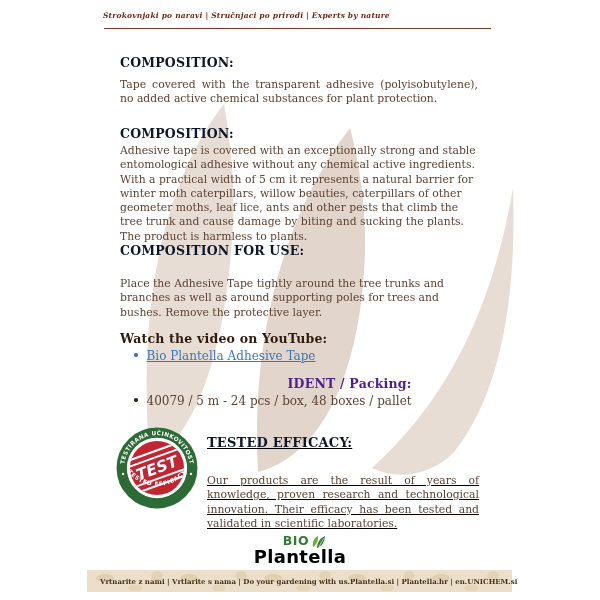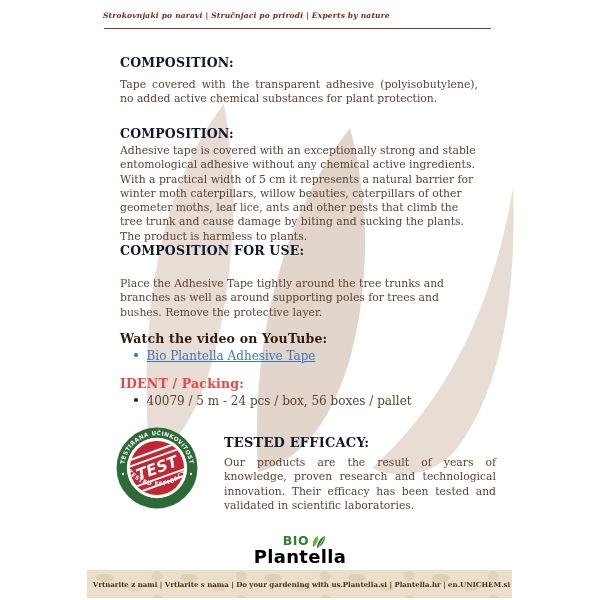--- a/index.html
+++ b/index.html
@@ -34,28 +34,28 @@
   
   .logo{position:absolute;left:0;top:535px;width:600px;text-align:center;z-index:2;
         font-family:"DejaVu Sans","Liberation Sans",sans-serif;}
   .logo .bio-row{line-height:12px;height:13px;margin-left:10px;}
   .logo .bio{font-weight:bold;font-size:12.5px;color:#2e7d33;letter-spacing:.5px;vertical-align:top;}
   .leaf{display:inline-block;width:17px;height:14px;vertical-align:top;margin-left:1px;}
   .logo .plantella{font-weight:bold;font-size:18px;color:#000000;line-height:18px;
         letter-spacing:.3px;}
 
   
-  .footer{position:absolute;left:87px;top:570px;width:425px;height:28px;z-index:2;
+  .footer{position:absolute;left:87px;top:570px;width:425px;height:22px;z-index:2;
           background-color:#ecdfc9;
           background-image:
             radial-gradient(ellipse 16px 7px at 18px 8px, #e0d0b2 55%, rgba(0,0,0,0) 56%),
             radial-gradient(ellipse 13px 6px at 48px 18px, #e4d5b9 55%, rgba(0,0,0,0) 56%),
             radial-gradient(ellipse 10px 9px at 70px 6px, #e2d2b6 55%, rgba(0,0,0,0) 56%);
           background-size:84px 24px;
-          display:flex;align-items:center;justify-content:center;}
+          display:flex;align-items:center;justify-content:flex-start;}
   .footer span{font-size:7px;font-weight:bold;color:#46321f;white-space:nowrap;}
   .footer .fl{margin-left:13px;}
   .footer .fr{margin-right:9px;}
 </style>
 </head>
 <body>
 
 <div class="page">
 
   <svg class="watermark" viewBox="0 0 600 600" xmlns="http://www.w3.org/2000/svg">
@@ -84,24 +84,24 @@
 
   <div class="content" style="left:120px;top:331px;">
     <h3 class="sec" style="color:#2f1a0e;">Watch the video on YouTube:</h3>
     <div class="bullet-row" style="margin-top:3px;">
       <span class="dot blue"></span>
       <a class="link" href="#">Bio Plantella Adhesive Tape</a>
     </div>
   </div>
 
   <div class="content" style="left:120px;top:376px;">
-    <h3 class="sec" style="color:#ef4444;">IDENT / Packing:</h3>
+    <h3 class="sec" style="color:#4c1d95;text-align:right;">IDENT / Packing:</h3>
     <div class="bullet-row" style="margin-top:3px;color:#5d4334;">
       <span class="dot dark"></span>
-      <span>40079 / 5 m - 24 pcs / box, 56 boxes / pallet</span>
+      <span>40079 / 5 m - 24 pcs / box, 48 boxes / pallet</span>
     </div>
   </div>
 
   <svg class="badge" viewBox="0 0 100 100" xmlns="http://www.w3.org/2000/svg">
     <defs>
       <path id="arcTop" d="M 10.6 56.9 A 40 40 0 1 1 89.4 56.9" fill="none"></path>
       <path id="arcBottom" d="M 7.3 42.1  A 45.5 45.5 0 0 0 92.7 42.1" fill="none"></path>
       <clipPath id="redClip">
           <circle cx="50" cy="50" r="33"></circle>
         </clipPath>
@@ -120,23 +120,23 @@
     <text font-family="DejaVu Sans, sans-serif" font-weight="bold" font-size="7" fill="#ffffff" letter-spacing="0.5">
       <textPath href="#arcTop" startOffset="50%" text-anchor="middle">TESTIRANA UČINKOVITOST</textPath>
     </text>
     <text font-family="DejaVu Sans, sans-serif" font-weight="bold" font-size="7" fill="#ffffff" letter-spacing="0.8">
       <textPath href="#arcBottom" startOffset="50%" text-anchor="middle">TESTED EFFICACY</textPath>
     </text>
     <circle cx="8.6" cy="57.3" r="1.4" fill="#ffffff"></circle>
     <circle cx="91.4" cy="57.3" r="1.4" fill="#ffffff"></circle>
   </svg>
 
-  <div class="content" style="left:224px;top:435px;">
+  <div class="content" style="left:207px;top:435px;text-decoration:underline;">
     <h3 class="sec" style="font-size:13px;">TESTED EFFICACY:</h3>
-    <p class="body just" style="margin-top:6px;width:272px;">Our products are the result of years of knowledge, proven research and technological innovation. Their efficacy has been tested and validated in scientific laboratories.</p>
+    <p class="body just" style="margin-top:24px;width:272px;">Our products are the result of years of knowledge, proven research and technological innovation. Their efficacy has been tested and validated in scientific laboratories.</p>
   </div>
 
   <div class="logo">
     <div class="bio-row">
       <span class="bio">BIO</span><svg class="leaf" viewBox="0 0 17 14" xmlns="http://www.w3.org/2000/svg">
         <path d="M 3 12 C 2 7 4 3 8 1 C 8.5 5 7 9 3.5 12 Z" fill="#6fb12e"></path>
         <path d="M 7 13 C 7 8 10 3 15 1 C 15 6 12 11 7.5 13 Z" fill="#2e7d33"></path>
         <path d="M 9 12 C 10.5 8.5 12.5 5 14.5 2.5" stroke="#ffffff" stroke-width="0.7" fill="none"></path>
       </svg>
     </div>

